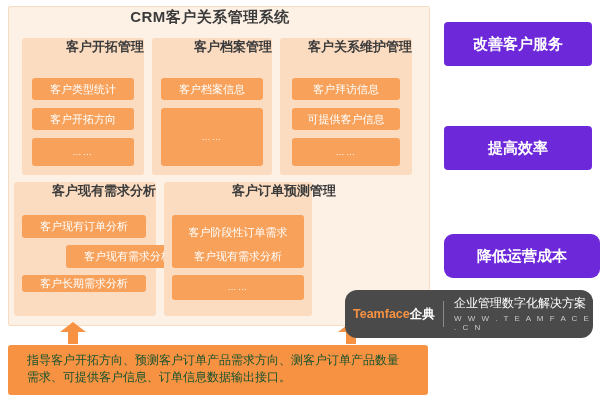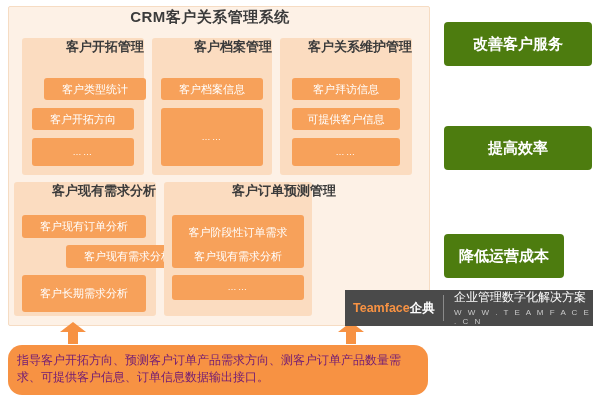--- a/index.html
+++ b/index.html
@@ -52,59 +52,59 @@
   }
   .pill.dots{
     color:#ffffff;
     font-size:9px;
     letter-spacing:1.5px;
   }
 
   
   .rbox{
     position:absolute;
-    background:#4d7c0f;
+    background:#6d28d9;
     border-radius:4px;
     color:#ffffff;
     font-size:15px;font-weight:bold;
     display:flex;align-items:center;justify-content:center;
   }
 
   
   .bottom-bar{
     position:absolute;left:8px;top:345px;width:420px;height:50px;
     background:#f79243;
-    border-radius:14px;
-    color:#701a75;
+    border-radius:3px;
+    color:#14532d;
     font-size:12px;
     line-height:17px;
-    padding:7px 9px;
+    padding:7px 19px;
     box-sizing:border-box;
   }
 
   
   .arrow{
     position:absolute;
     width:26px;height:22px;
   }
   .arrow .stem{
     position:absolute;left:8px;top:8px;width:10px;height:14px;background:#f79243;
   }
   .arrow .head{
     position:absolute;left:0;top:0;width:0;height:0;
     border-left:13px solid transparent;
     border-right:13px solid transparent;
     border-bottom:10px solid #f79243;
   }
 
   
   .logo-block{
-    position:absolute;left:345px;top:290px;width:248px;height:36px;
+    position:absolute;left:345px;top:290px;width:248px;height:48px;
     background:#4a4a4a;
-    display:flex;align-items:center;
+    display:flex;align-items:center;border-radius:12px;
   }
   .logo-left{
     width:98px;padding-left:8px;color:#ffffff;
     font-size:12.5px;font-weight:bold;
     box-sizing:border-box;
   }
   .logo-left .mark{color:#f79243;}
   .logo-divider{width:1px;height:26px;background:#8a8a8a;}
   .logo-right{
     flex:1;padding-left:10px;color:#ffffff;box-sizing:border-box;
@@ -115,50 +115,50 @@
 </head>
 <body>
 
 <div class="canvas">
 
   <div class="main-panel"></div>
   <div class="main-title">CRM客户关系管理系统</div>
 
   <div class="group" style="left:22px;top:38px;width:122px;height:137px;"></div>
   <div class="group-title" style="left:22px;top:38px;width:122px;">客户开拓管理</div>
-  <div class="pill" style="left:32px;top:78px;width:102px;height:22px;margin-left:12px;">客户类型统计</div>
+  <div class="pill" style="left:32px;top:78px;width:102px;height:22px;">客户类型统计</div>
   <div class="pill" style="left:32px;top:108px;width:102px;height:22px;text-align:right;">客户开拓方向</div>
   <div class="pill dots" style="left:32px;top:138px;width:102px;height:28px;">……</div>
 
   <div class="group" style="left:152px;top:38px;width:120px;height:137px;"></div>
   <div class="group-title" style="left:152px;top:38px;width:120px;">客户档案管理</div>
   <div class="pill" style="left:161px;top:78px;width:102px;height:22px;">客户档案信息</div>
   <div class="pill dots" style="left:161px;top:108px;width:102px;height:58px;">……</div>
 
   <div class="group" style="left:280px;top:38px;width:132px;height:137px;"></div>
   <div class="group-title" style="left:280px;top:38px;width:132px;">客户关系维护管理</div>
   <div class="pill" style="left:292px;top:78px;width:108px;height:22px;">客户拜访信息</div>
   <div class="pill" style="left:292px;top:108px;width:108px;height:22px;">可提供客户信息</div>
   <div class="pill dots" style="left:292px;top:138px;width:108px;height:28px;">……</div>
 
   <div class="group" style="left:14px;top:182px;width:142px;height:134px;"></div>
   <div class="group-title" style="left:14px;top:182px;width:142px;">客户现有需求分析</div>
   <div class="pill" style="left:22px;top:215px;width:124px;height:23px;">客户现有订单分析</div>
   <div class="pill" style="left:22px;top:245px;width:124px;height:23px;margin-left:44px;">客户现有需求分析</div>
-  <div class="pill" style="left:22px;top:275px;width:124px;height:37px;">客户长期需求分析</div>
+  <div class="pill" style="left:22px;top:275px;width:124px;height:17px;">客户长期需求分析</div>
 
   <div class="group" style="left:164px;top:182px;width:148px;height:134px;"></div>
   <div class="group-title" style="left:164px;top:182px;width:172px;">客户订单预测管理</div>
   <div class="pill" style="left:172px;top:215px;width:132px;height:35px;">客户阶段性订单需求</div>
   <div class="pill" style="left:172px;top:245px;width:132px;height:23px;">客户现有需求分析</div>
   <div class="pill dots" style="left:172px;top:275px;width:132px;height:25px;">……</div>
 
   <div class="rbox" style="left:444px;top:22px;width:148px;height:44px;">改善客户服务</div>
   <div class="rbox" style="left:444px;top:126px;width:148px;height:44px;">提高效率</div>
-  <div class="rbox" style="left:444px;top:234px;width:120px;height:44px;">降低运营成本</div>
+  <div class="rbox" style="left:444px;top:234px;width:156px;height:44px;border-radius:9px;">降低运营成本</div>
 
   <div class="arrow" style="left:60px;top:322px;">
     <div class="stem"></div>
       <div class="head"></div>
   </div>
   <div class="arrow" style="left:338px;top:322px;">
     <div class="stem"></div>
       <div class="head"></div>
   </div>
 

